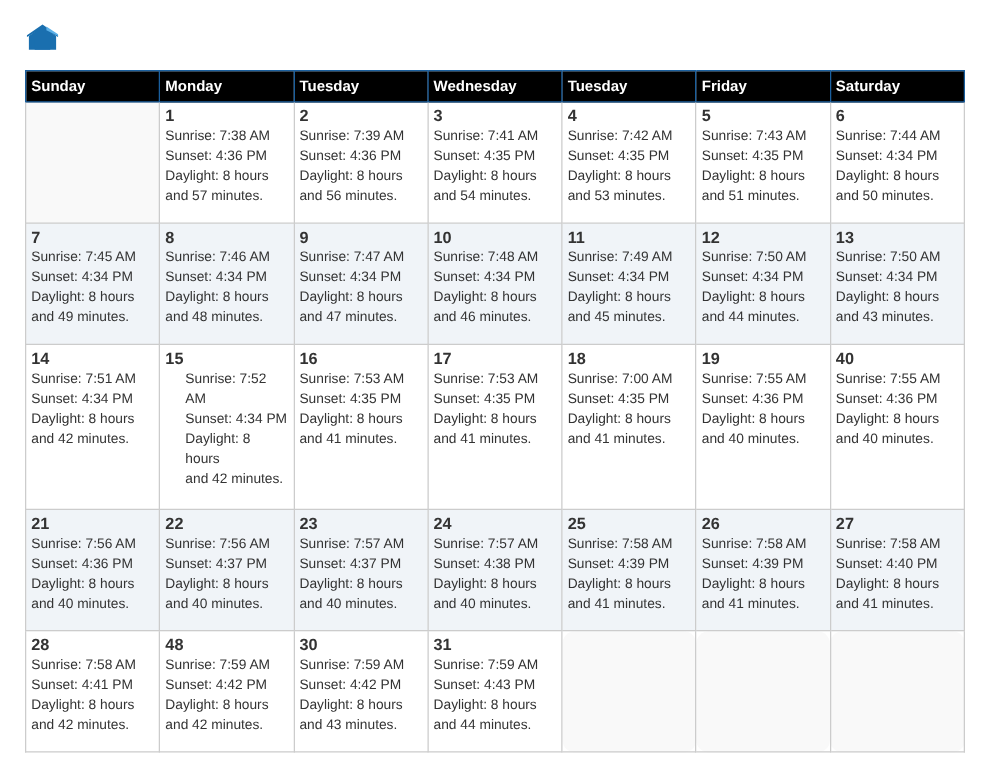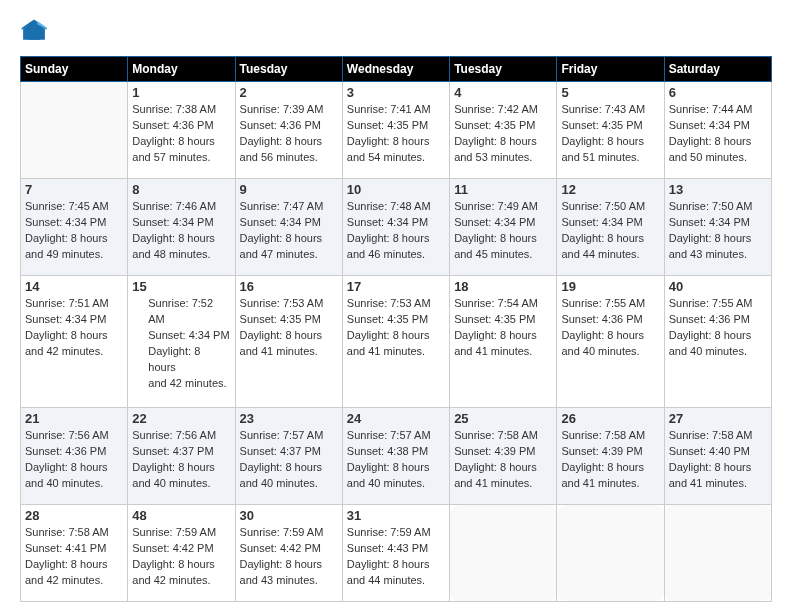--- a/index.html
+++ b/index.html
@@ -257,21 +257,21 @@
           </td>
           <td>
             <span class="day-number">17</span>
             <div class="day-info" style="white-space: pre-line;">Sunrise: 7:53 AM
 Sunset: 4:35 PM
 Daylight: 8 hours
 and 41 minutes.</div>
           </td>
           <td>
             <span class="day-number">18</span>
-            <div class="day-info" style="white-space: pre-line;">Sunrise: 7:54 AM
+            <div class="day-info" style="white-space: pre-line;">Sunrise: 7:00 AM
 Sunset: 4:35 PM
 Daylight: 8 hours
 and 41 minutes.</div>
           </td>
           <td>
             <span class="day-number">19</span>
             <div class="day-info" style="white-space: pre-line;">Sunrise: 7:55 AM
 Sunset: 4:36 PM
 Daylight: 8 hours
 and 40 minutes.</div>

